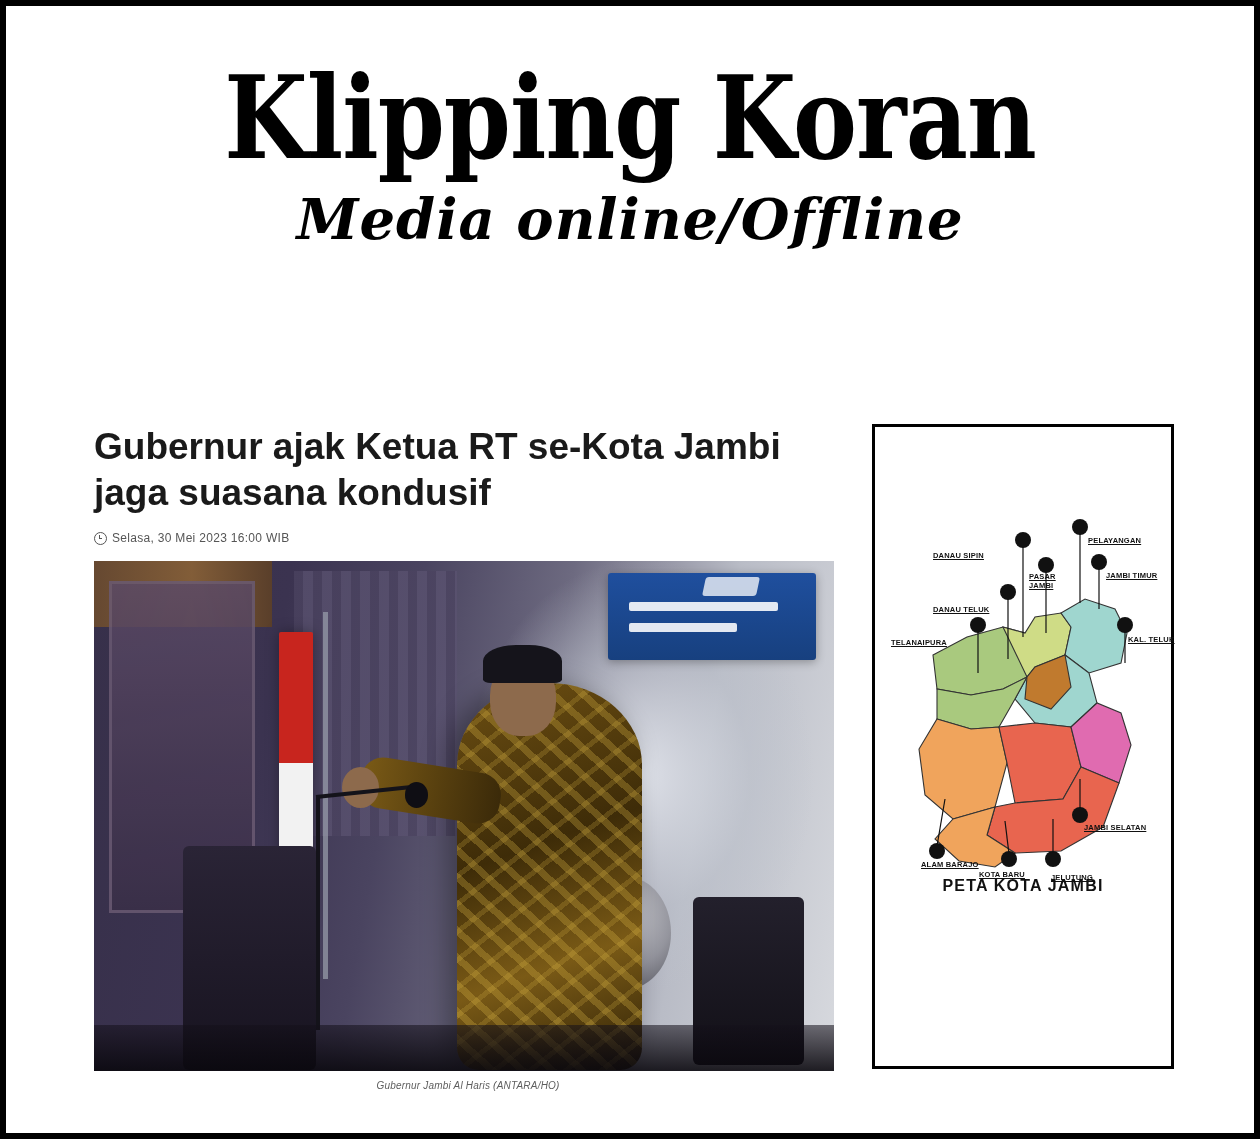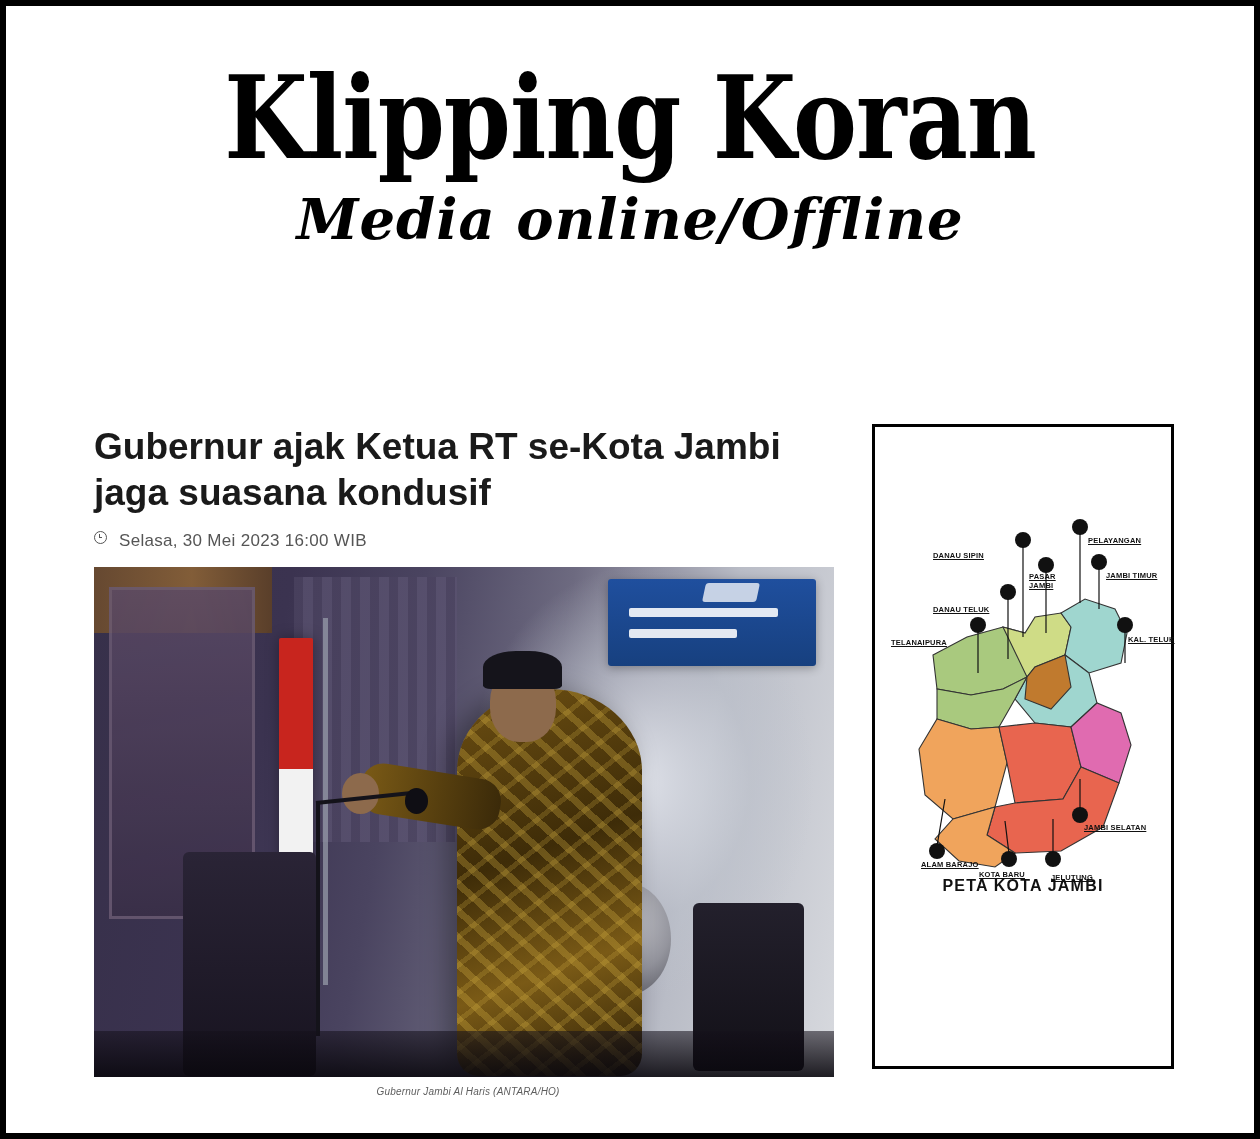--- a/index.html
+++ b/index.html
@@ -81,26 +81,26 @@
   .headline {
     font-family: "Liberation Sans", sans-serif;
     font-weight: bold;
     font-size: 37px;
     line-height: 1.25;
     color: #1a1a1a;
     margin: 0;
   }
   .byline {
     margin-top: 14px;
-    font-size: 17px;
+    font-size: 12px;
     color: #555;
     letter-spacing: 0.3px;
     display: flex;
-    align-items: flex-start;
-    gap: 12px;
+    align-items: flex-end;
+    gap: 5px;
   }
   .clock-icon {
     display: inline-block;
     width: 11px;
     height: 11px;
     border: 1.3px solid #555;
     border-radius: 50%;
     position: relative;
   }
   .clock-icon::after {

